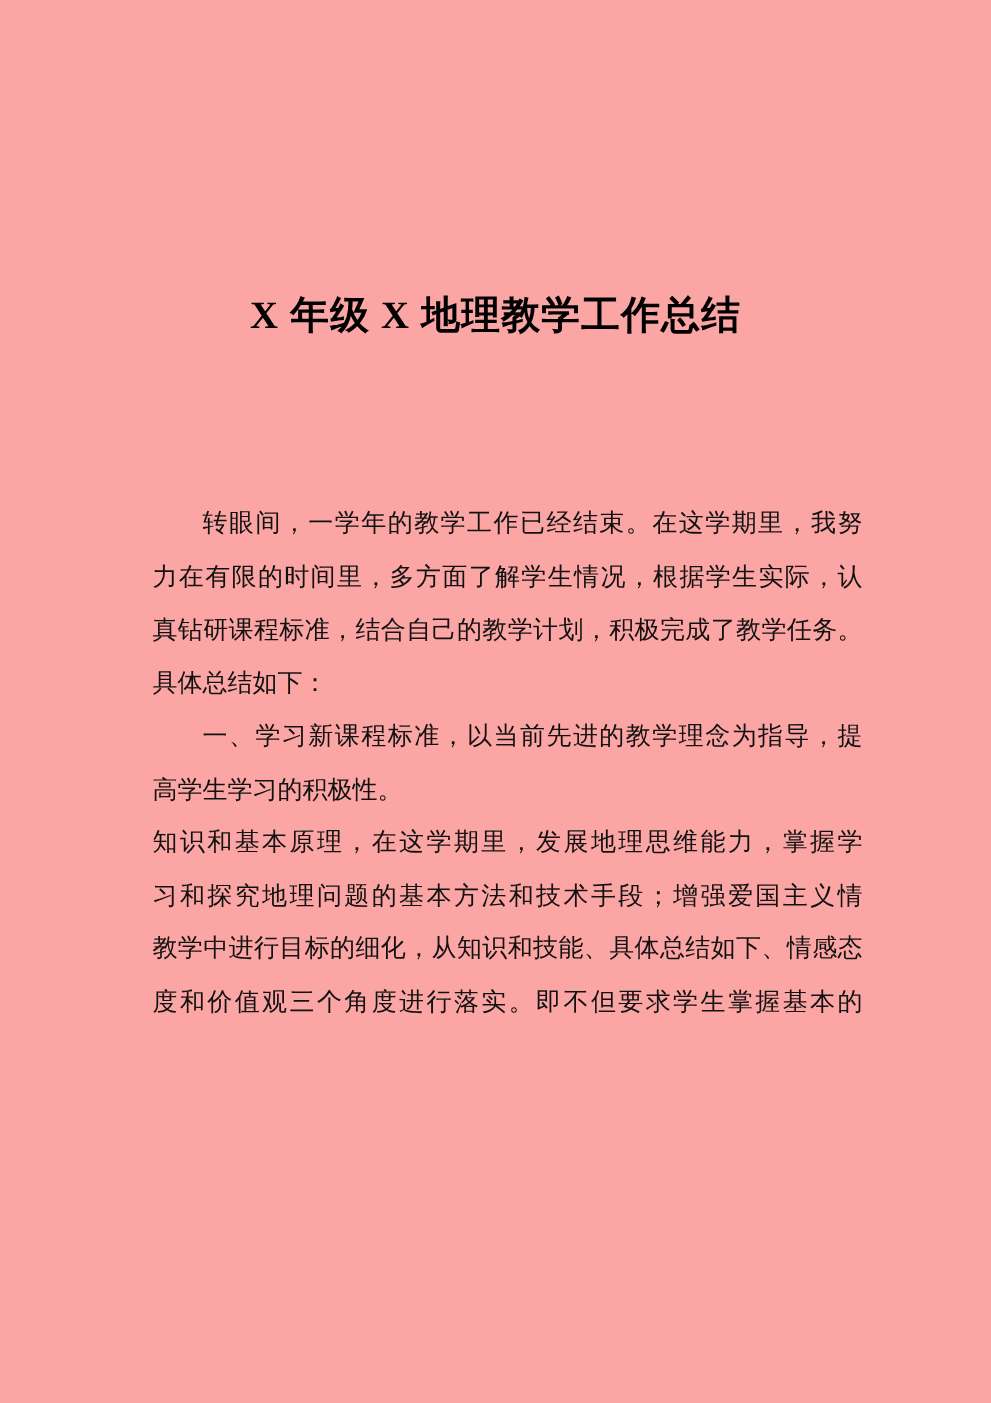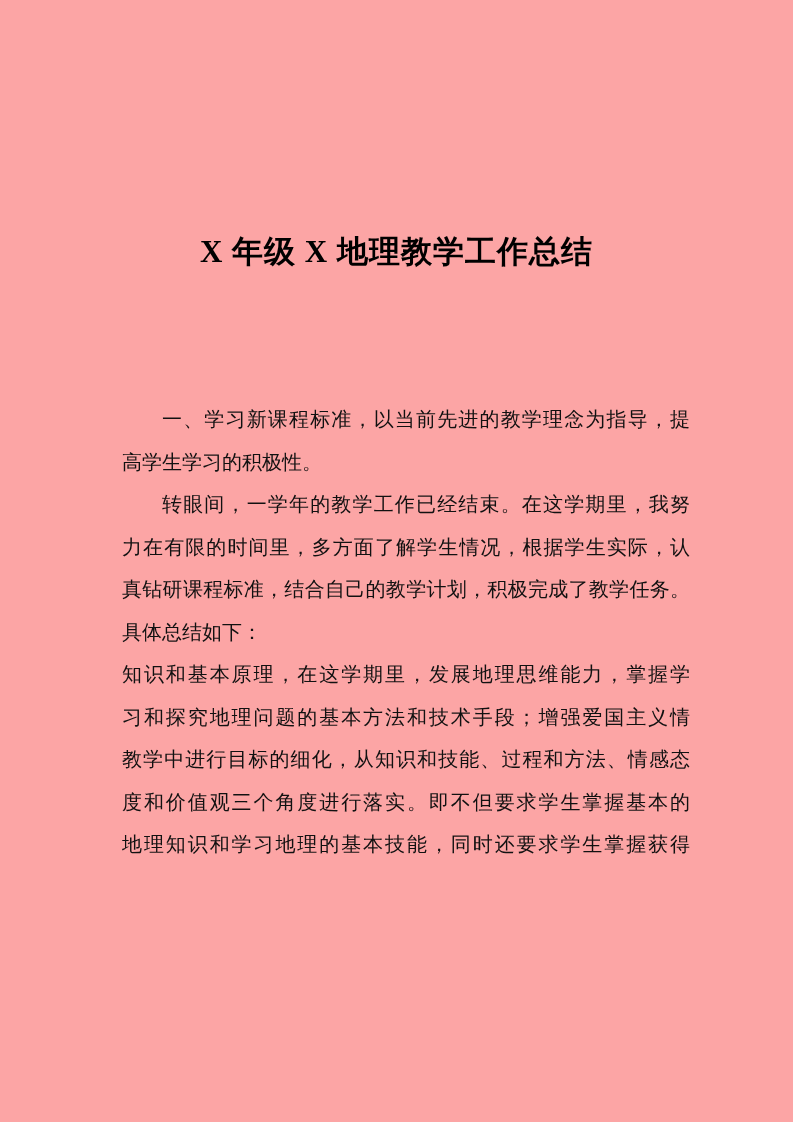--- a/index.html
+++ b/index.html
@@ -54,30 +54,29 @@
     text-align-last: left;
   }
 </style>
 </head>
 <body>
 
 <div class="page">
   <div class="doc-title">X 年级 X 地理教学工作总结</div>
   <div class="doc-body">
       <div class="paragraph">
-        <div class="line first">一、学习新课程标准，以当前先进的教学理念为指导，提</div>
-        <div class="line para-end">高学生学习的积极性。</div>
-      </div>
-      <div class="paragraph">
         <div class="line first">转眼间，一学年的教学工作已经结束。在这学期里，我努</div>
         <div class="line">力在有限的时间里，多方面了解学生情况，根据学生实际，认</div>
         <div class="line">真钻研课程标准，结合自己的教学计划，积极完成了教学任务。</div>
         <div class="line para-end">具体总结如下：</div>
       </div>
       <div class="paragraph">
+        <div class="line first">一、学习新课程标准，以当前先进的教学理念为指导，提</div>
+        <div class="line para-end">高学生学习的积极性。</div>
+      </div>
+      <div class="paragraph">
         <div class="line">知识和基本原理，在这学期里，发展地理思维能力，掌握学</div>
         <div class="line">习和探究地理问题的基本方法和技术手段；增强爱国主义情</div>
-        <div class="line">教学中进行目标的细化，从知识和技能、过程和方法、情感态</div>
+        <div class="line">教学中进行目标的细化，从知识和技能、具体总结如下、情感态</div>
         <div class="line">度和价值观三个角度进行落实。即不但要求学生掌握基本的</div>
-        <div class="line">地理知识和学习地理的基本技能，同时还要求学生掌握获得</div>
       </div>
     </div>
 </div>
 
 </body></html>

